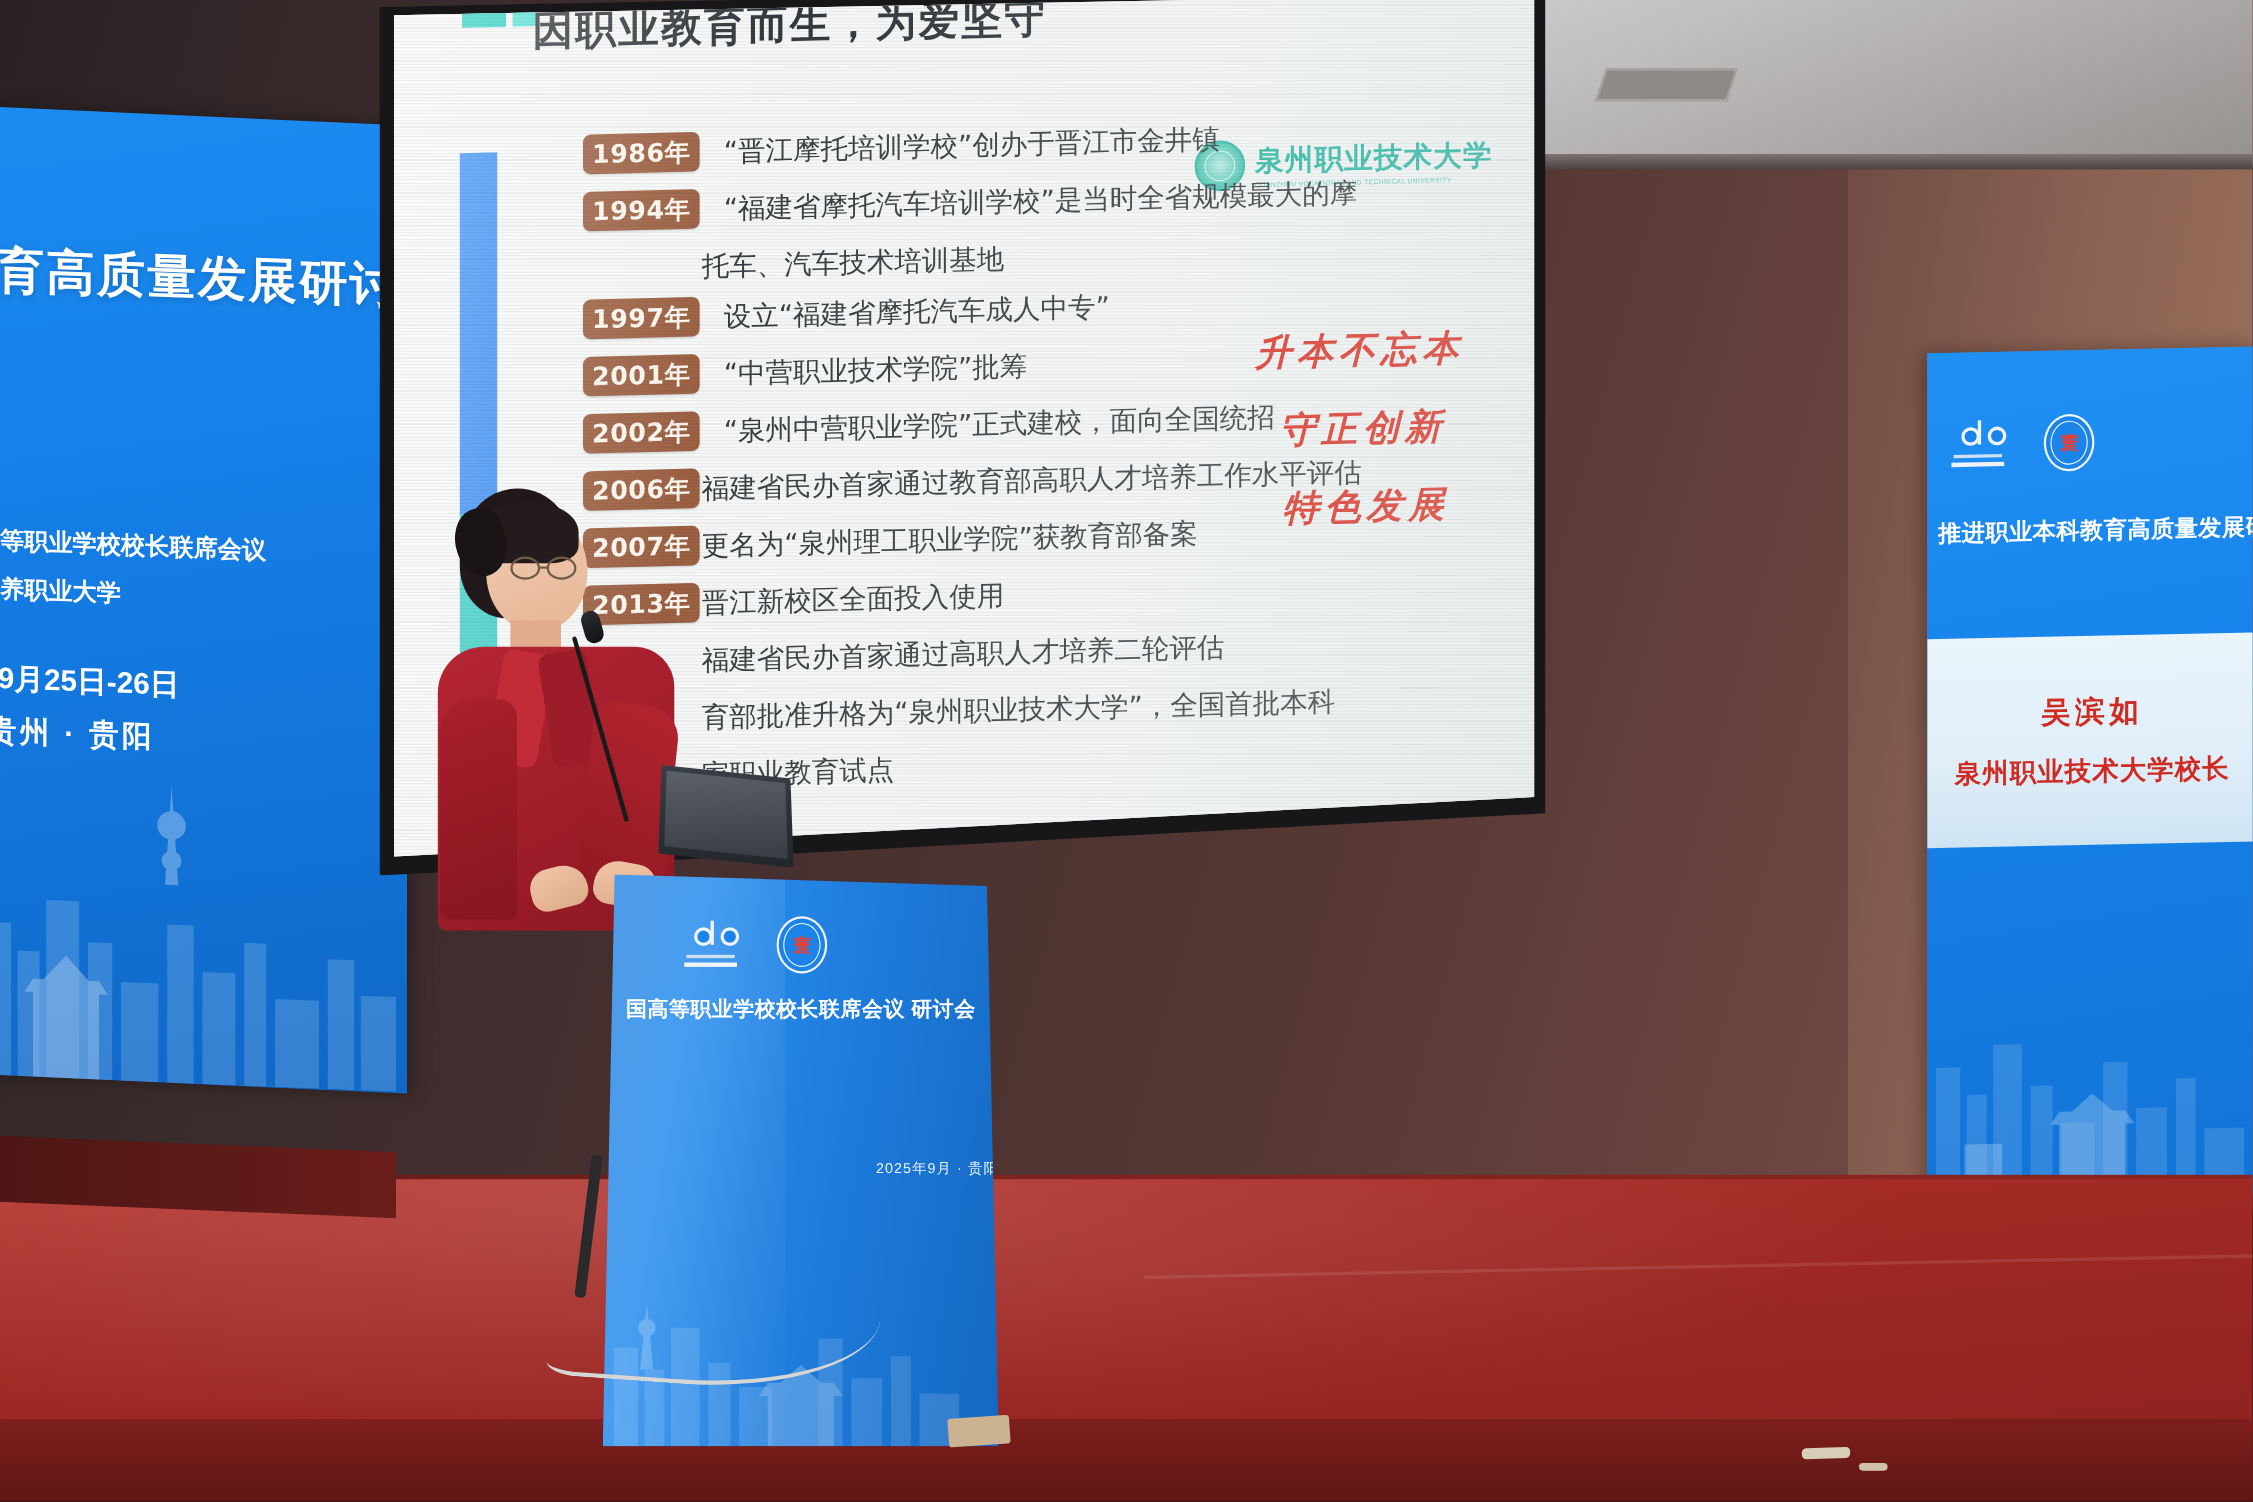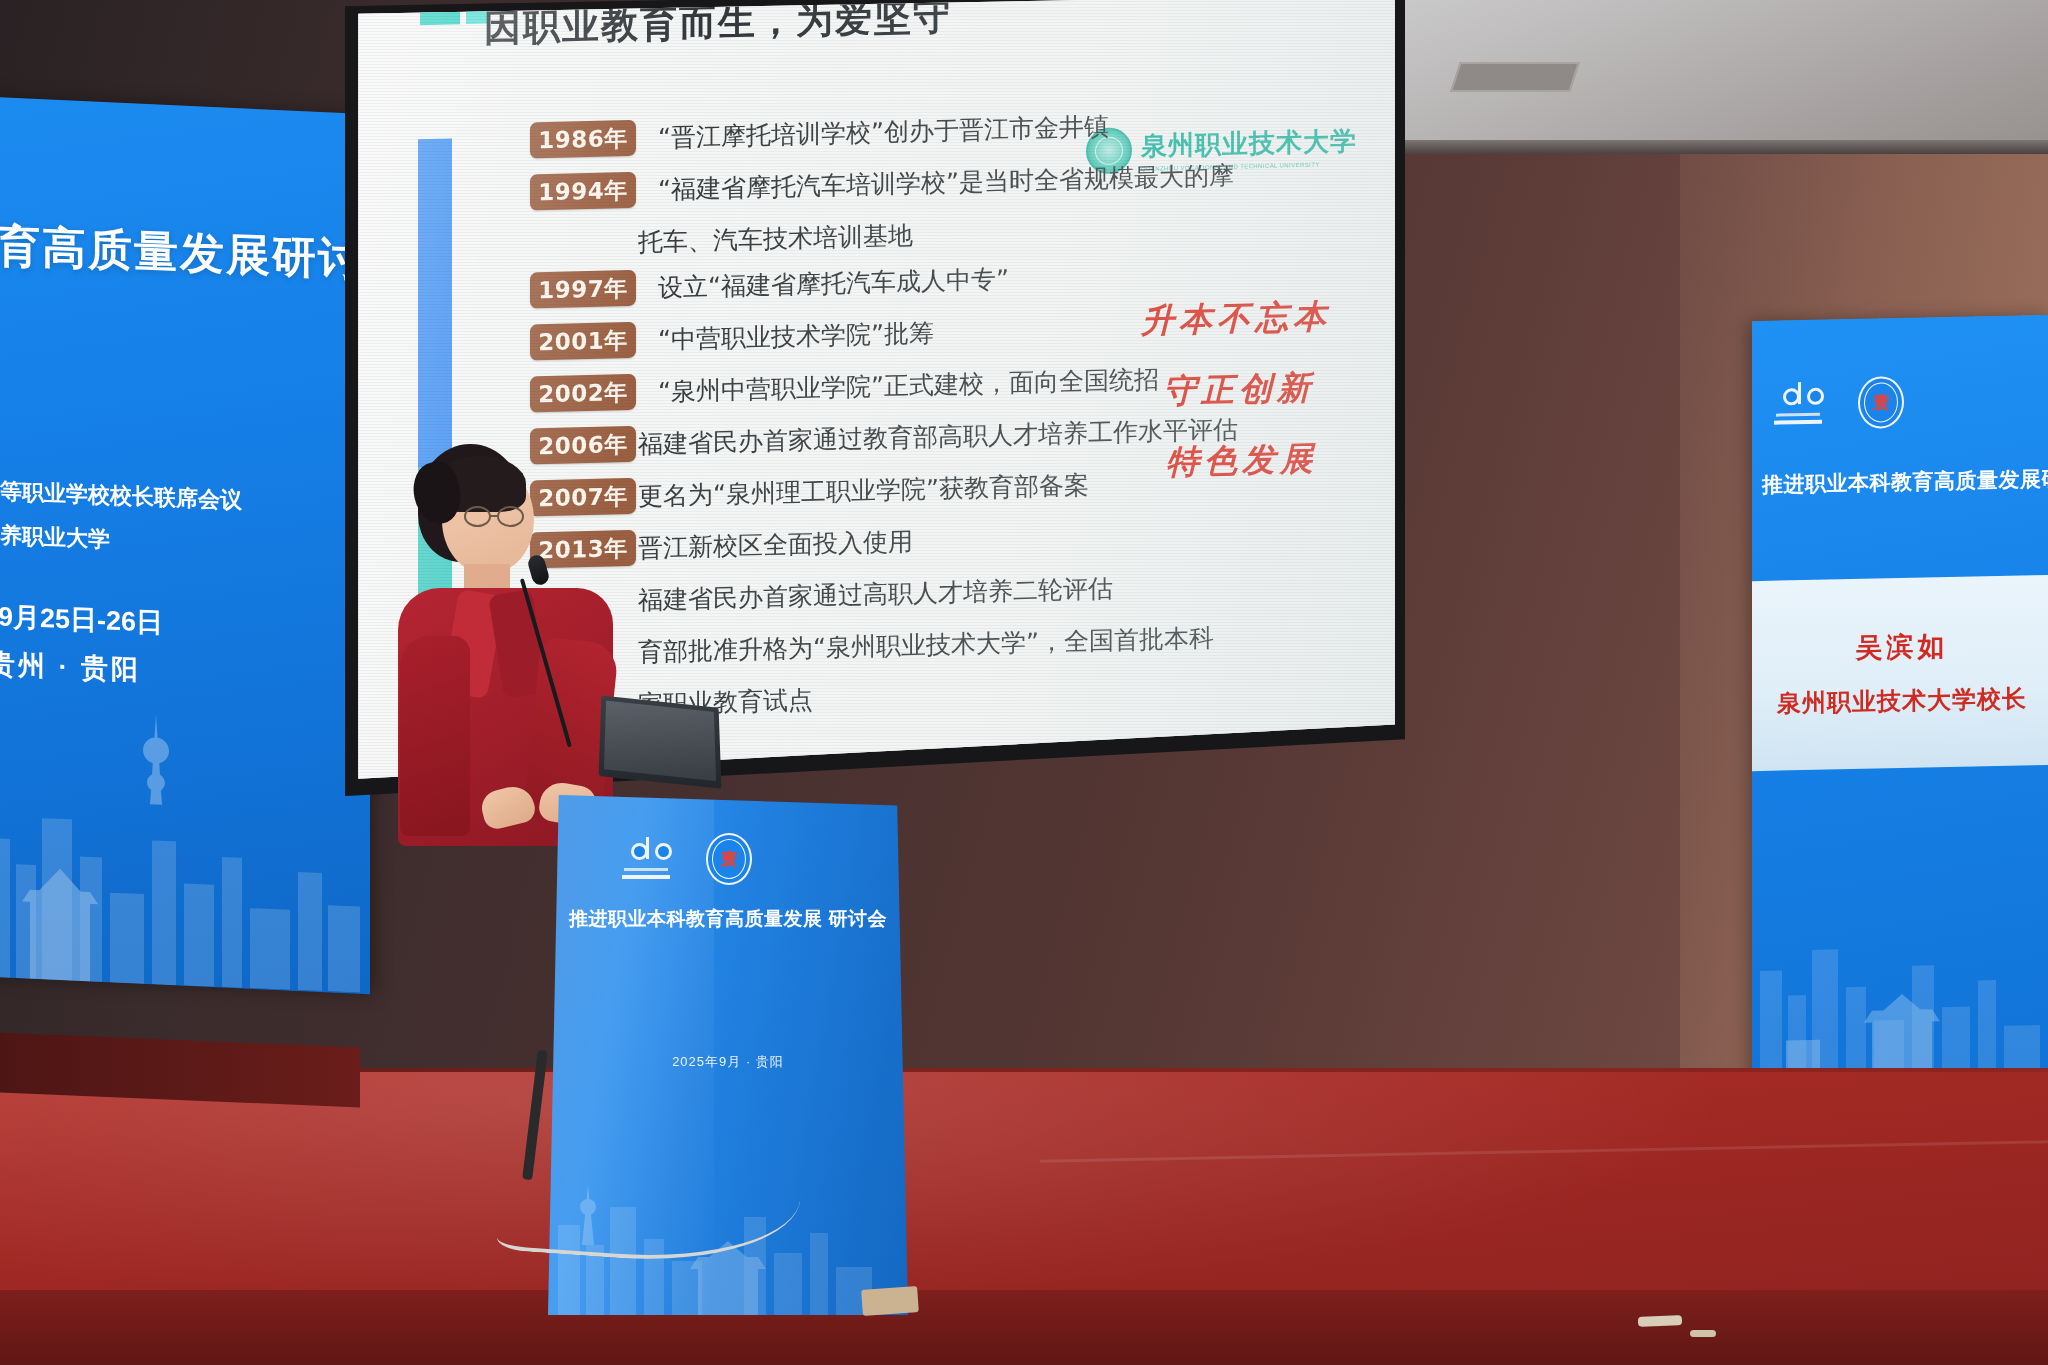--- a/index.html
+++ b/index.html
@@ -250,21 +250,21 @@
   .podium-logos {
     position:absolute; left: 74px; top: 38px; display:flex; align-items:center; gap: 22px;
   }
   .pd-title {
     position:absolute; left: 0; top: 110px; width: 100%;
     text-align:center; color:#fff; font-size: 19px; font-weight: 800; line-height: 1.45;
     letter-spacing: 0.5px;
   }
   .pd-date {
     position:absolute; left: 0; top: 258px; width: 100%;
-    text-align:center; color:#eaf3fc; font-size: 13px; letter-spacing: 1px;
+    text-align:right; color:#eaf3fc; font-size: 13px; letter-spacing: 1px;
   }
   .pd-sky { position:absolute; left:0; bottom:0; width:100%; height: 240px; opacity: 0.45; }
 
   
   .laptop {
     position:absolute; left: 600px; top: 700px;
     width: 120px; height: 82px;
     background: linear-gradient(170deg,#3a3f45,#22262b);
     transform: skewY(6deg) perspective(300px) rotateX(10deg);
     border-radius: 3px;
@@ -626,21 +626,21 @@
         <div class="stem"></div>
           <div class="o1"></div>
           <div class="o2"></div>
         <div class="bar2"></div>
           <div class="bar"></div>
       </div>
       <div class="seal-red">
         <span>寰</span>
       </div>
     </div>
-    <div class="pd-title">推进职业本科教育高质量发展
+    <div class="pd-title">国高等职业学校校长联席会议
 研讨会</div>
     <div class="pd-date">2025年9月 · 贵阳</div>
   </div>
 
   <div class="cable2"></div>
   <div class="cable"></div>
   <div class="tape"></div>
   <div class="debris"></div>
   <div class="debris2"></div>
 

